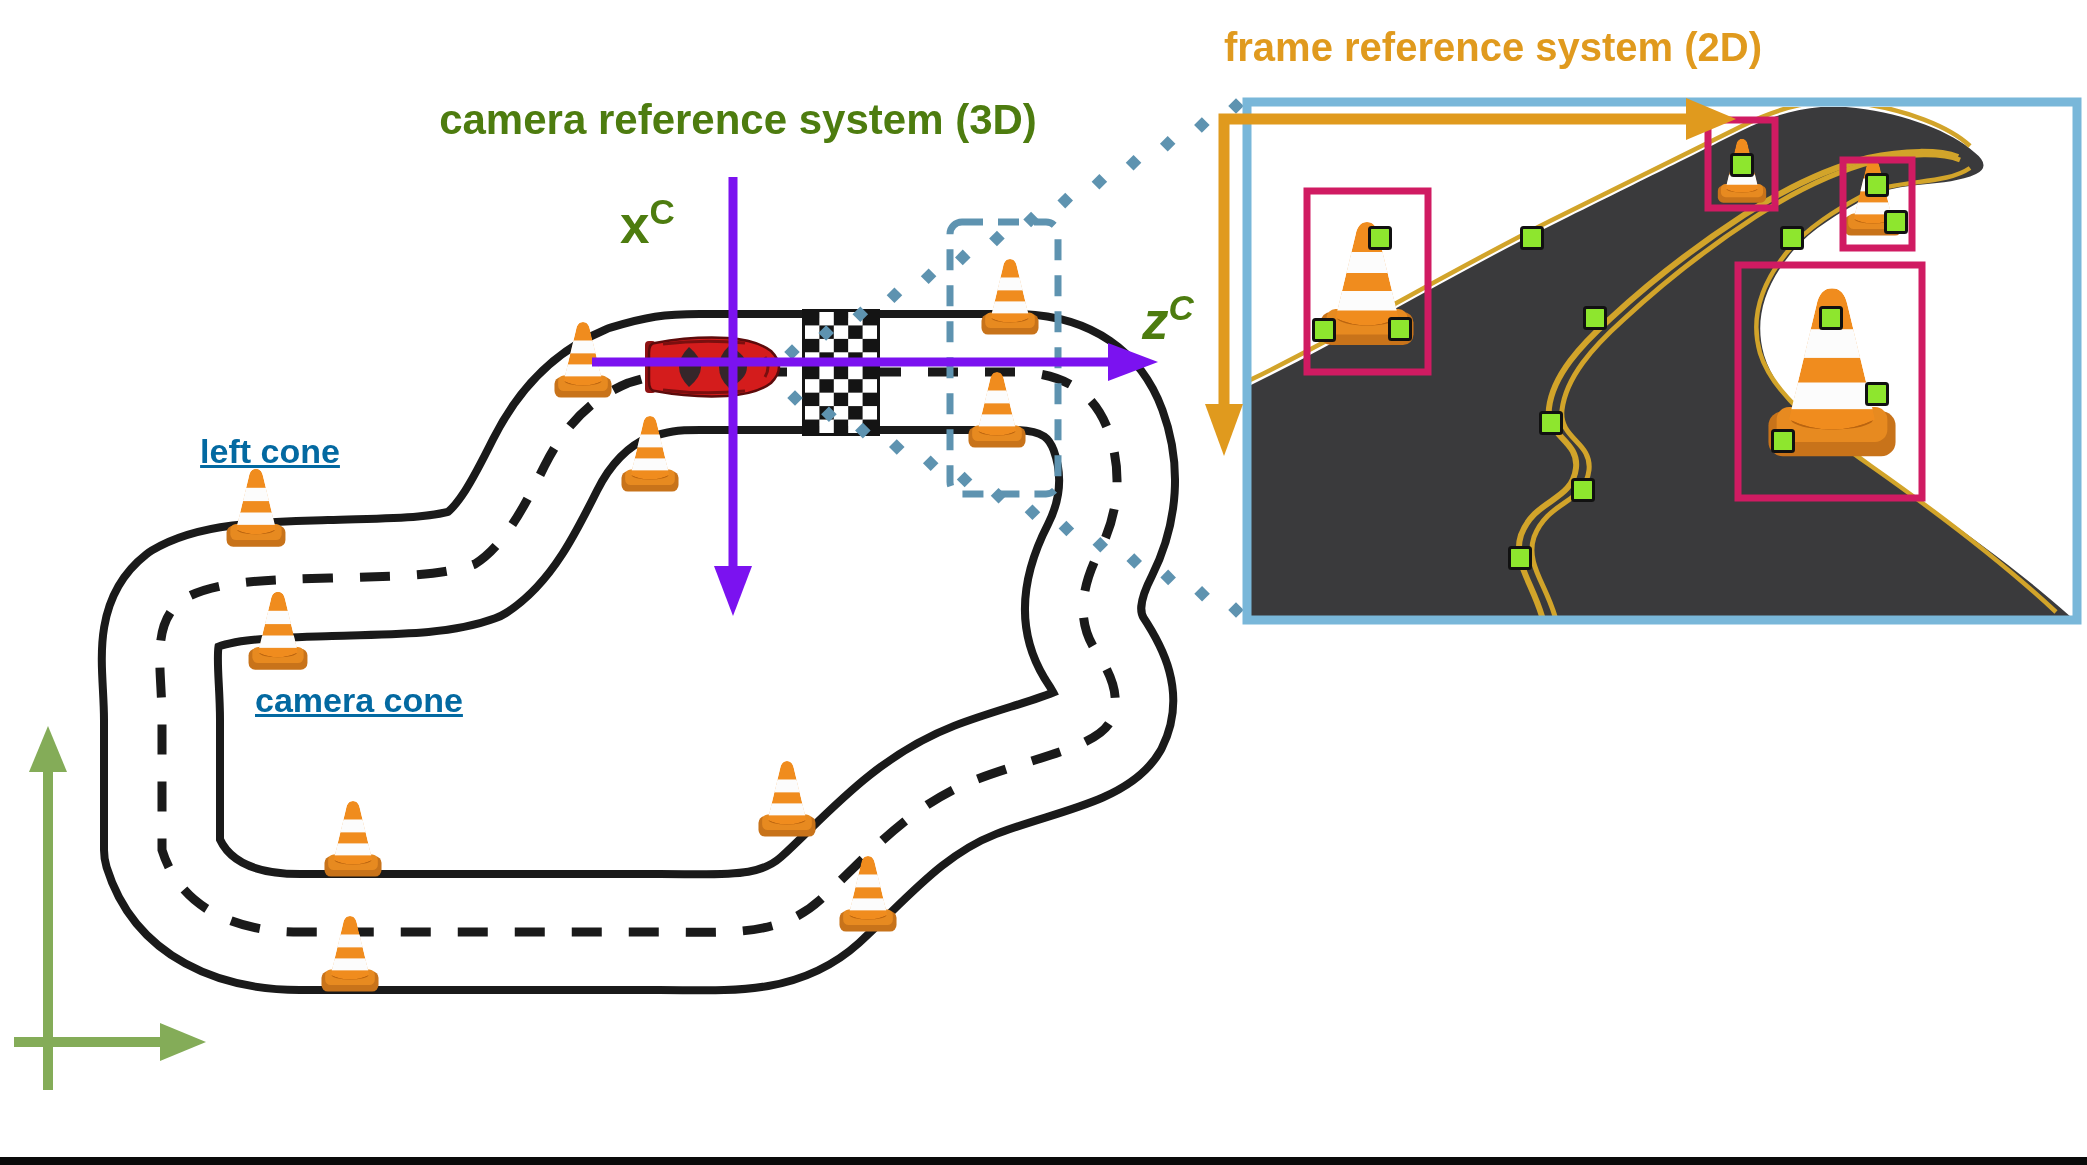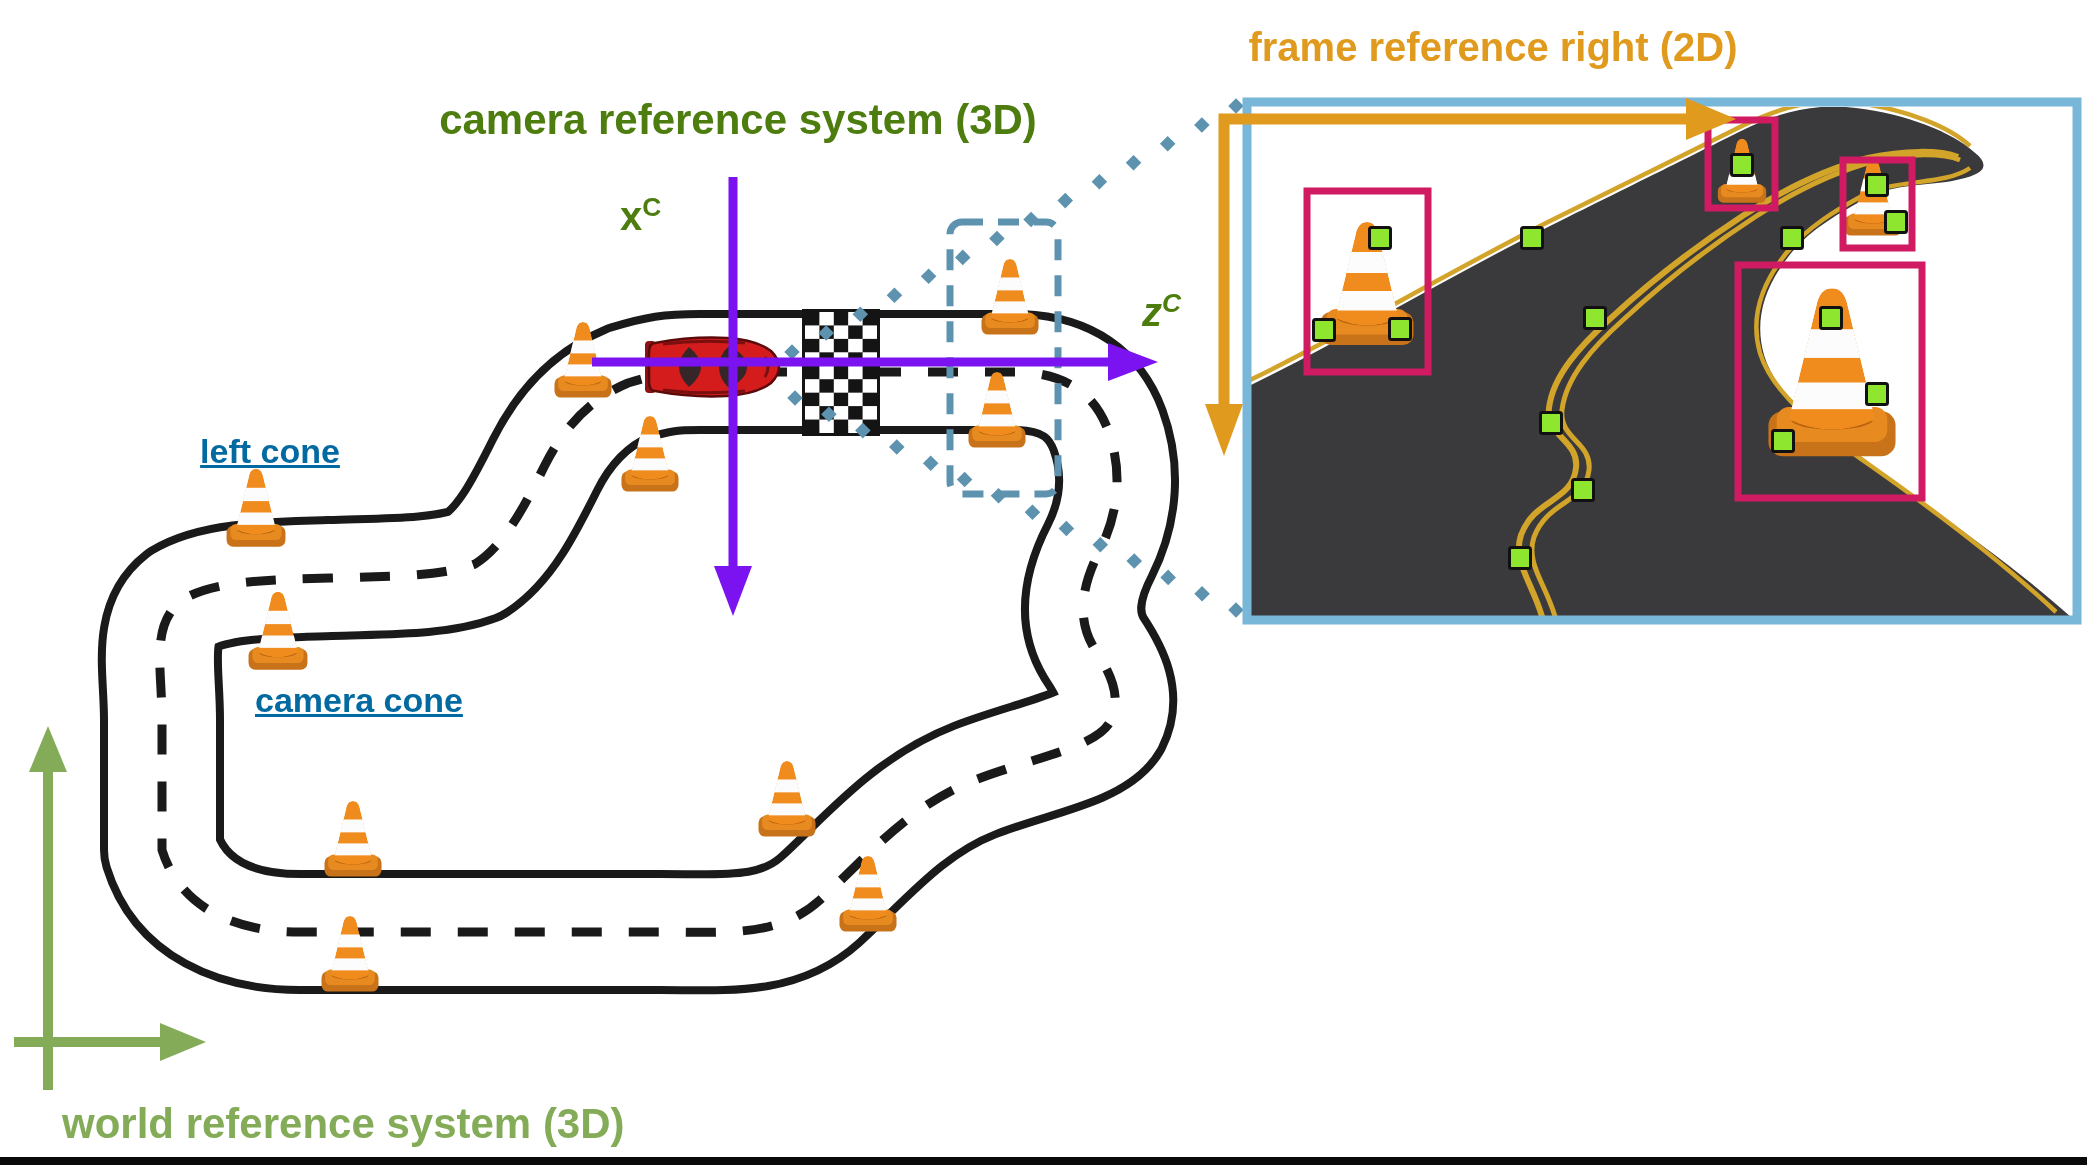--- a/index.html
+++ b/index.html
@@ -8,21 +8,21 @@
   svg{position:absolute;left:0;top:0;}
   .lbl{position:absolute;font-weight:bold;white-space:nowrap;line-height:1.05;}
   .lbl.center{text-align:center;}
   .purple{color:#4d7c0f;}
   .orange{color:#E09A1E;}
   .green{color:#84AC58;}
   .gray{color:#0369a1;text-decoration:underline;}
   .heading{font-size:42px;}
   .heading-sm{font-size:40px;}
   .conelabel{font-size:34px;}
-  .axl{font-size:40px;}
+  .axl{font-size:53px;}
   .axl sup{font-size:66%;}
 </style>
 </head>
 <body>
 
 <div class="canvas">
 
 <svg id="dsvg" width="2087" height="1165" viewBox="0 0 2087 1165">
   <defs>
     <clipPath id="coneClip">
@@ -293,23 +293,22 @@
     <path d="M 1690,119 L 1224,119 L 1224,408" fill="none" stroke="#E09A1E" stroke-width="11"></path>
     <polygon points="1736,119 1686,98 1686,140" fill="#E09A1E"></polygon>
     <polygon points="1224,456 1205,404 1243,404" fill="#E09A1E"></polygon>
   </g>
 
   <rect x="0" y="1157" width="2087" height="8" fill="#0A0A0A"></rect>
 </svg>
 
 <div class="lbl heading purple center" style="left:408px;top:98px;width:660px;">camera reference system (3D)</div>
 
-<div class="lbl heading-sm orange center" style="left:1170px;top:26px;width:646px;">frame reference right (2D)</div>
-
-<div class="lbl heading green" style="left:62px;top:1102px;">world reference system (3D)</div>
+<div class="lbl heading-sm orange center" style="left:1170px;top:26px;width:646px;">frame reference system (2D)</div>
+
 
 <div class="lbl conelabel gray center" style="left:180px;top:434px;width:180px;">left cone</div>
 
 <div class="lbl conelabel gray center" style="left:255px;top:683px;width:205px;">camera cone</div>
 
 <div class="lbl axl purple" style="left:620px;top:194px;"><span>x</span><sup>C</sup></div>
 
 <div class="lbl axl purple" style="left:1142px;top:290px;font-style:italic;"><span>z</span><sup>C</sup></div>
 
 </div>

